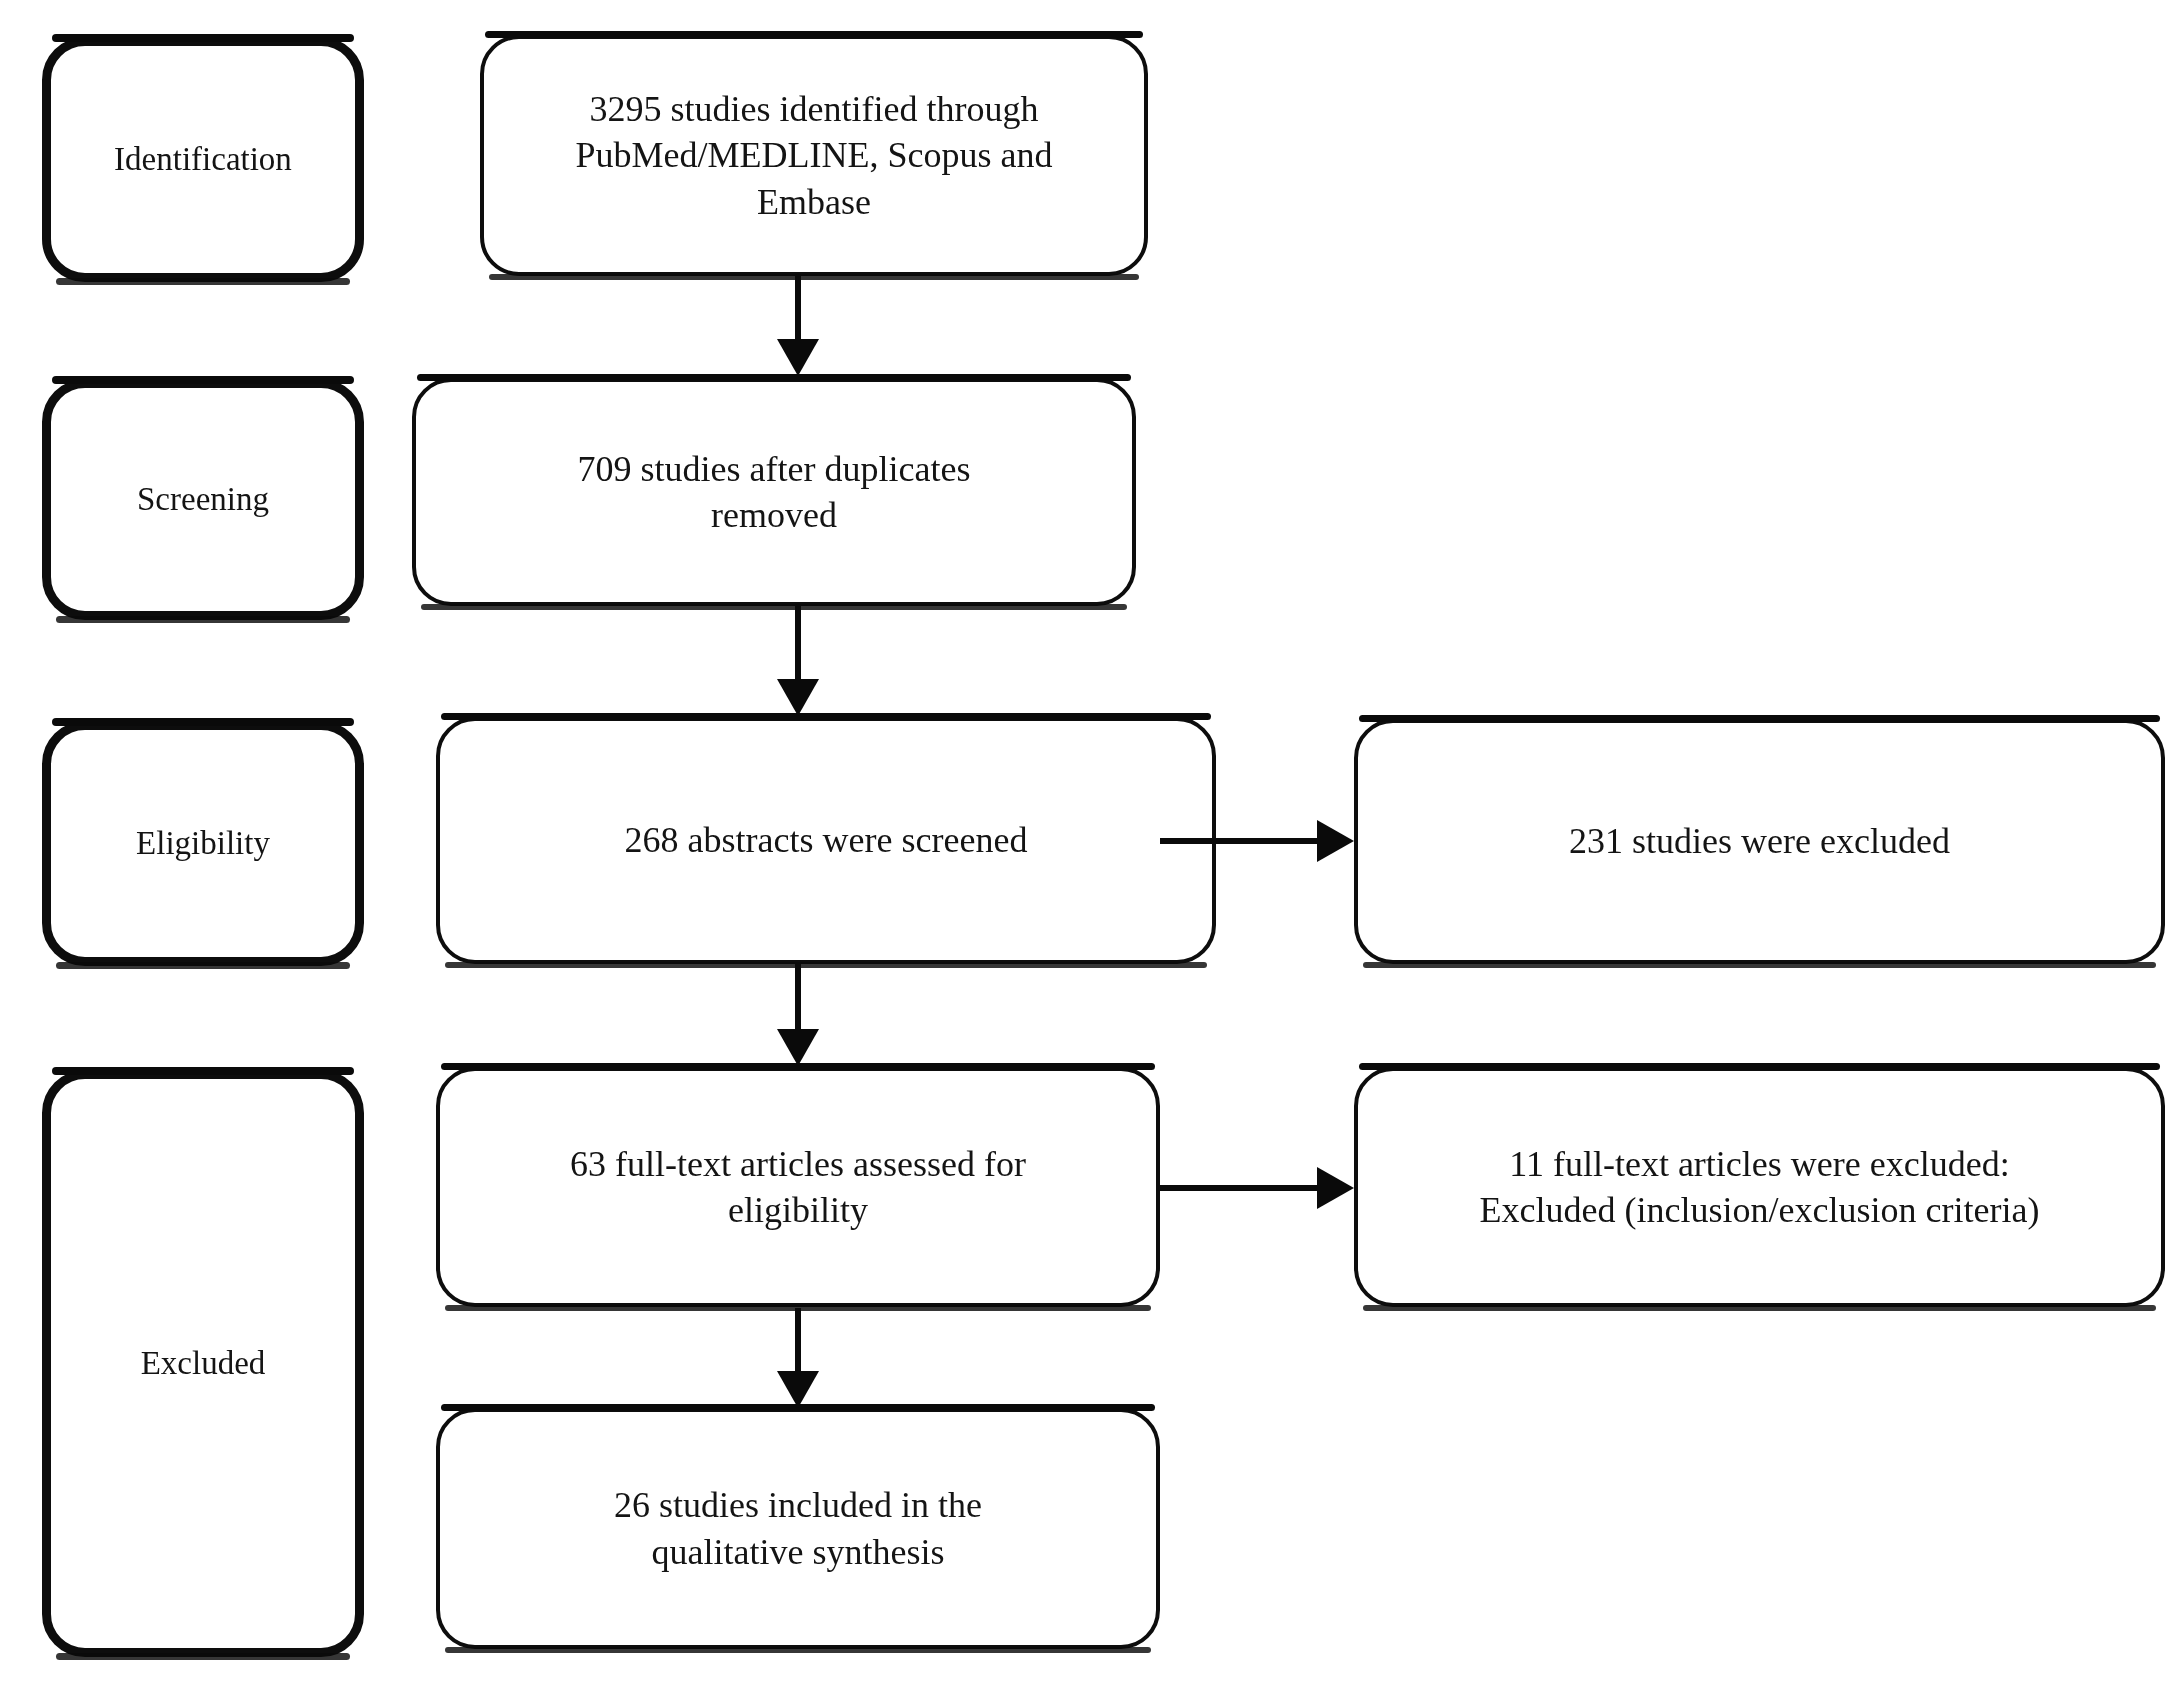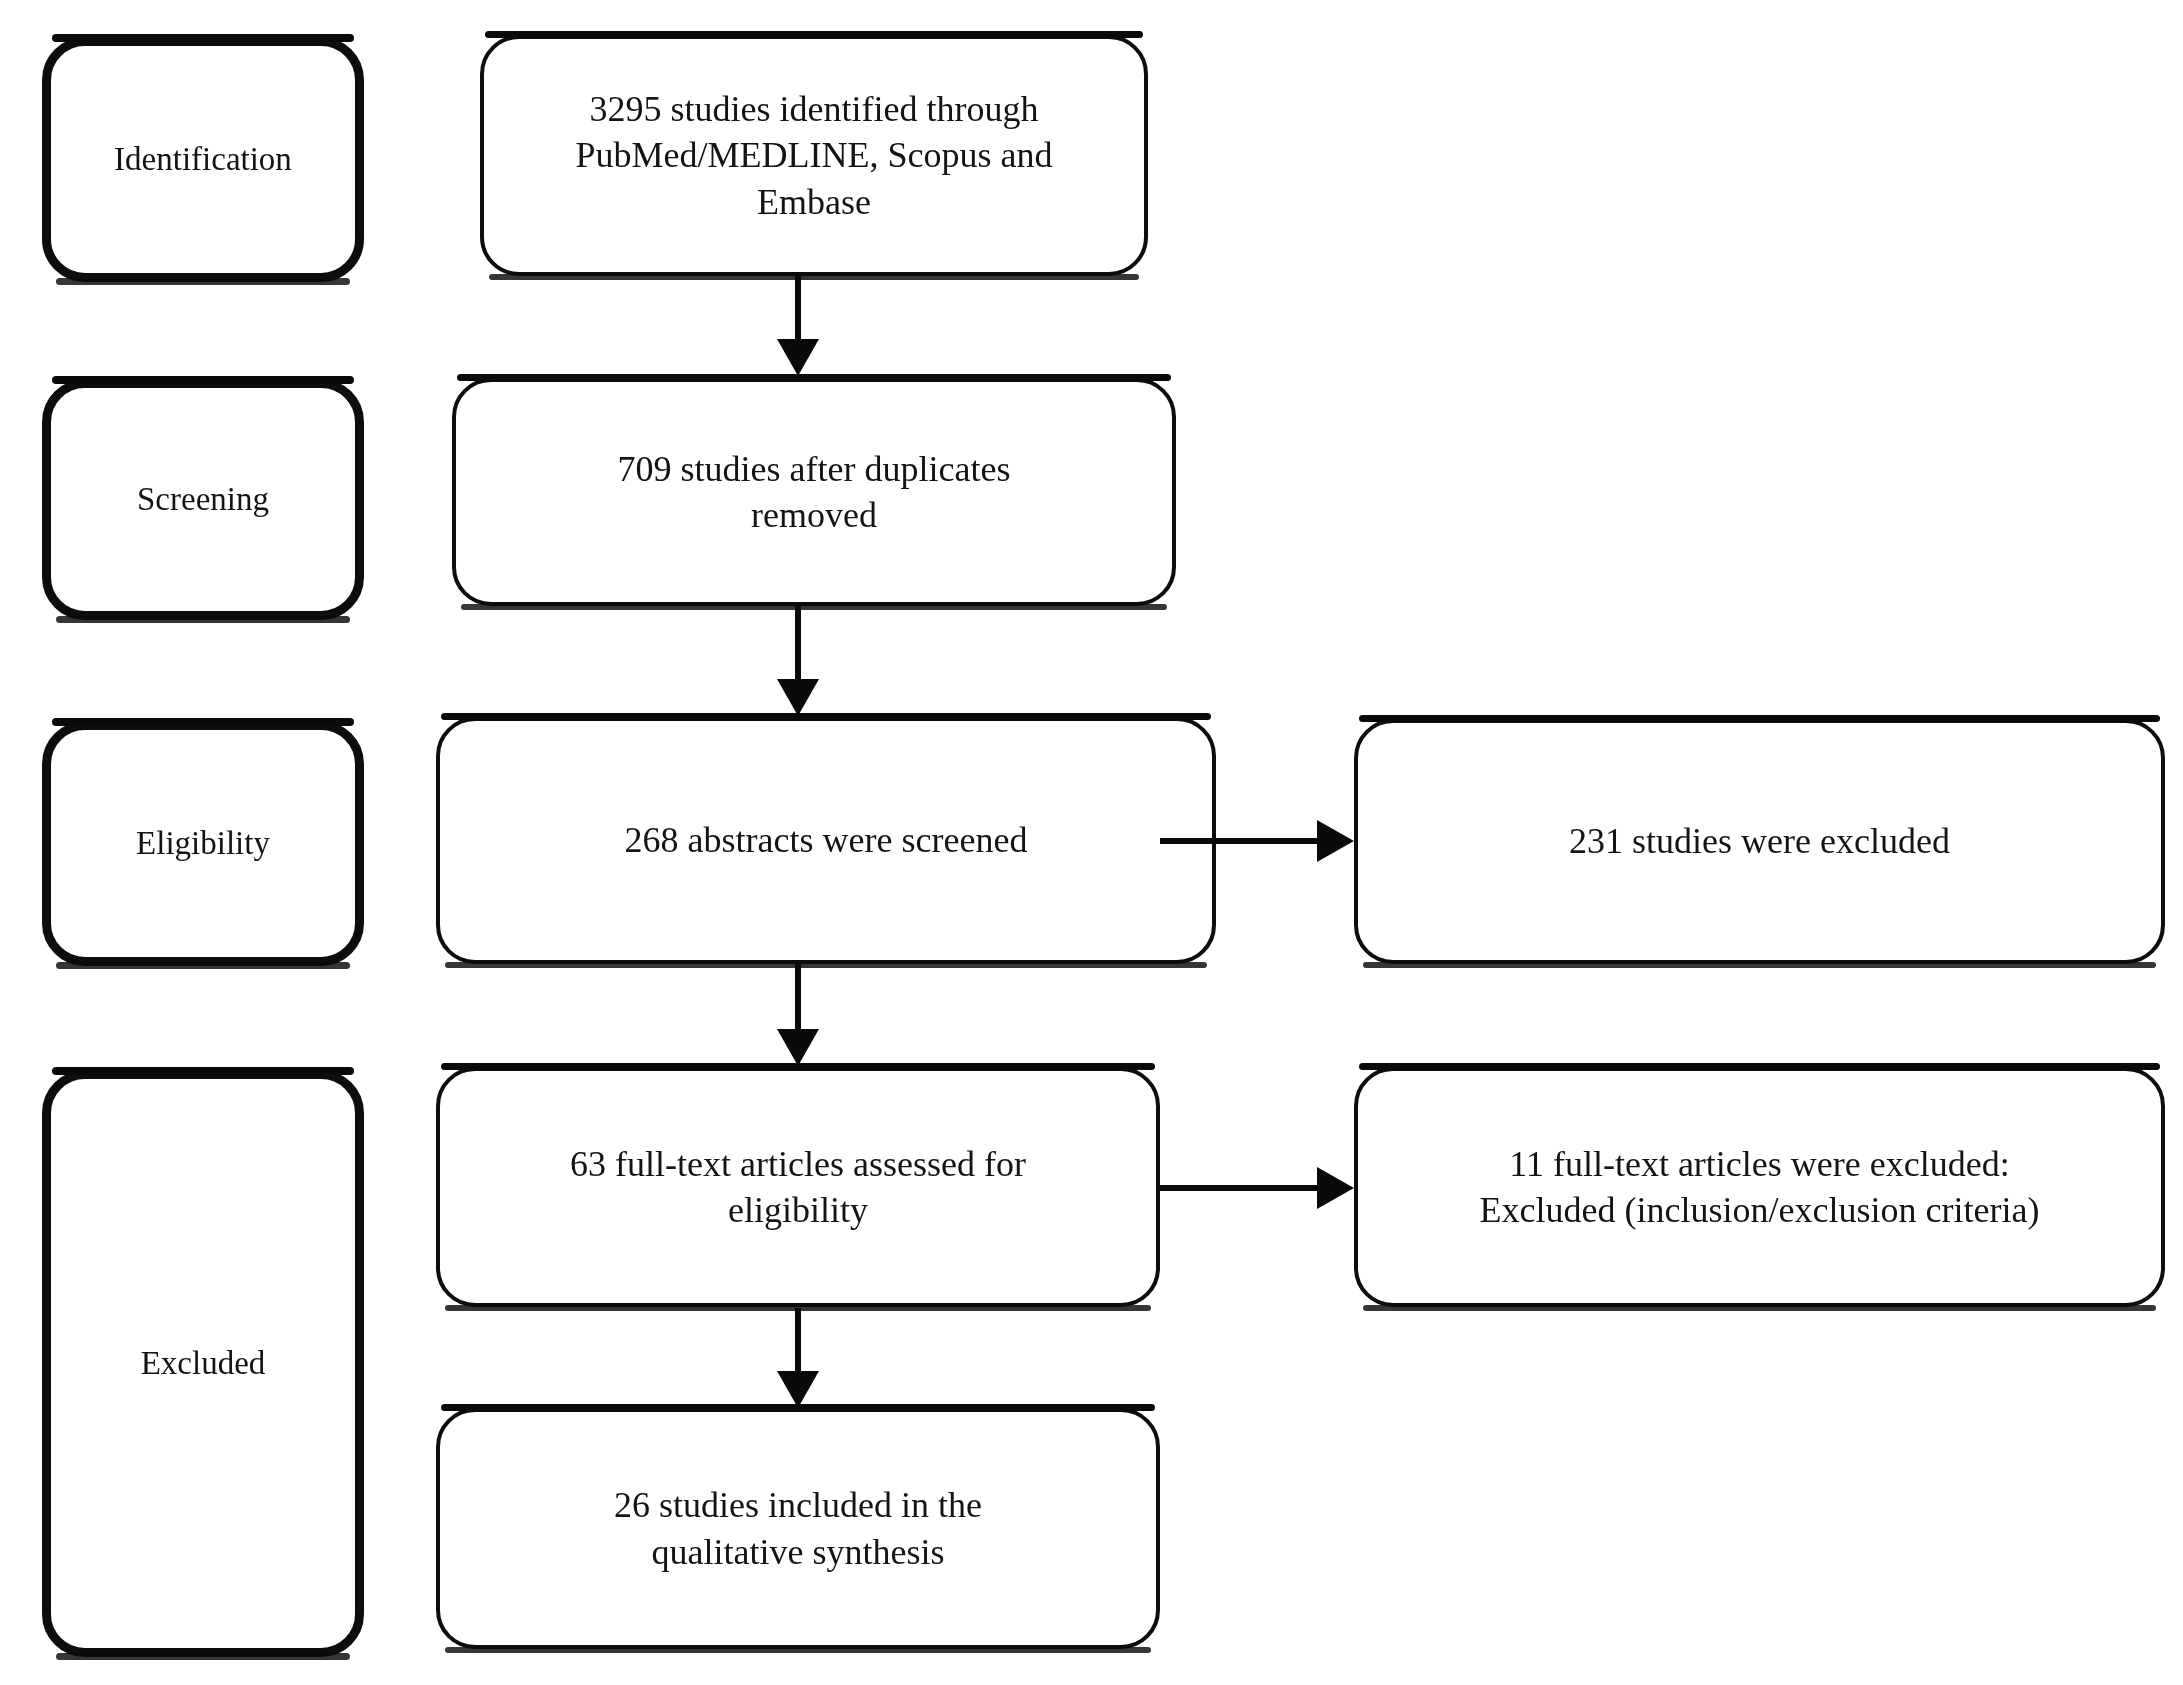--- a/index.html
+++ b/index.html
@@ -121,21 +121,21 @@
   <div class="box stage" style="left:42px; top:1070px; width:322px; height:587px;">
     <span class="box-text">Excluded</span>
   </div>
 
   <div class="box" style="left:436px; top:35px; width:668px; height:241px;margin-left:44px;">
     <span class="box-text">3295 studies identified through
 PubMed/MEDLINE, Scopus and
 Embase</span>
   </div>
 
-  <div class="box" style="left:452px; top:378px; width:724px; height:228px;">
+  <div class="box" style="left:412px; top:378px; width:724px; height:228px;">
     <span class="box-text">709 studies after duplicates
 removed</span>
   </div>
 
   <div class="box" style="left:436px; top:717px; width:780px; height:247px;text-align:right;">
     <span class="box-text">268 abstracts were screened</span>
   </div>
 
   <div class="box" style="left:436px; top:1067px; width:724px; height:240px;">
     <span class="box-text">63 full-text articles assessed for

